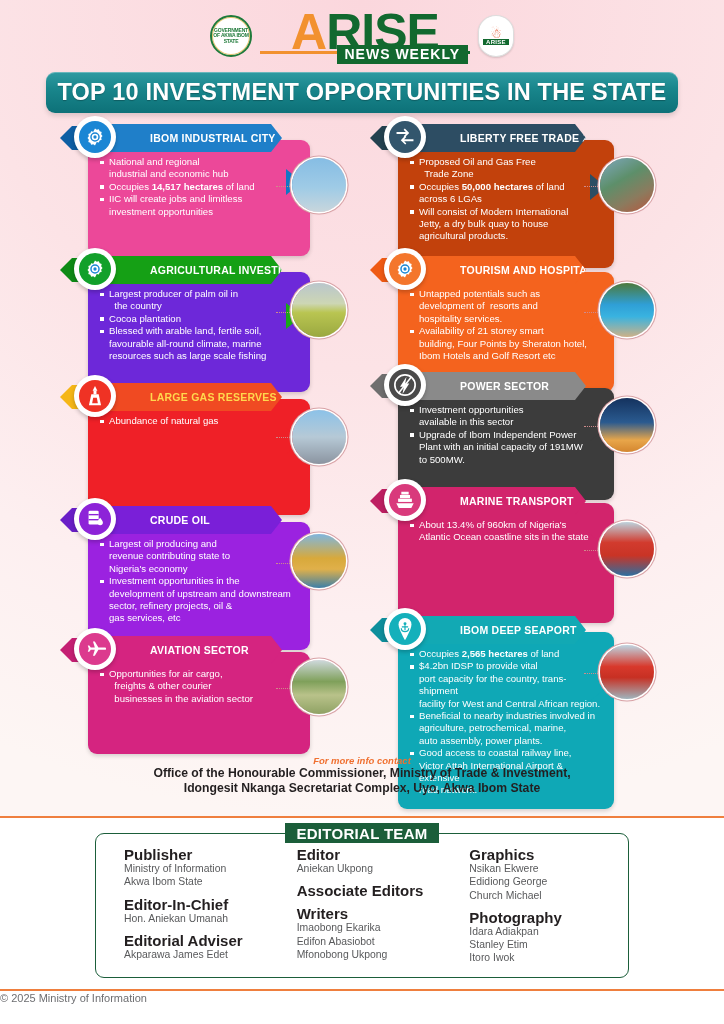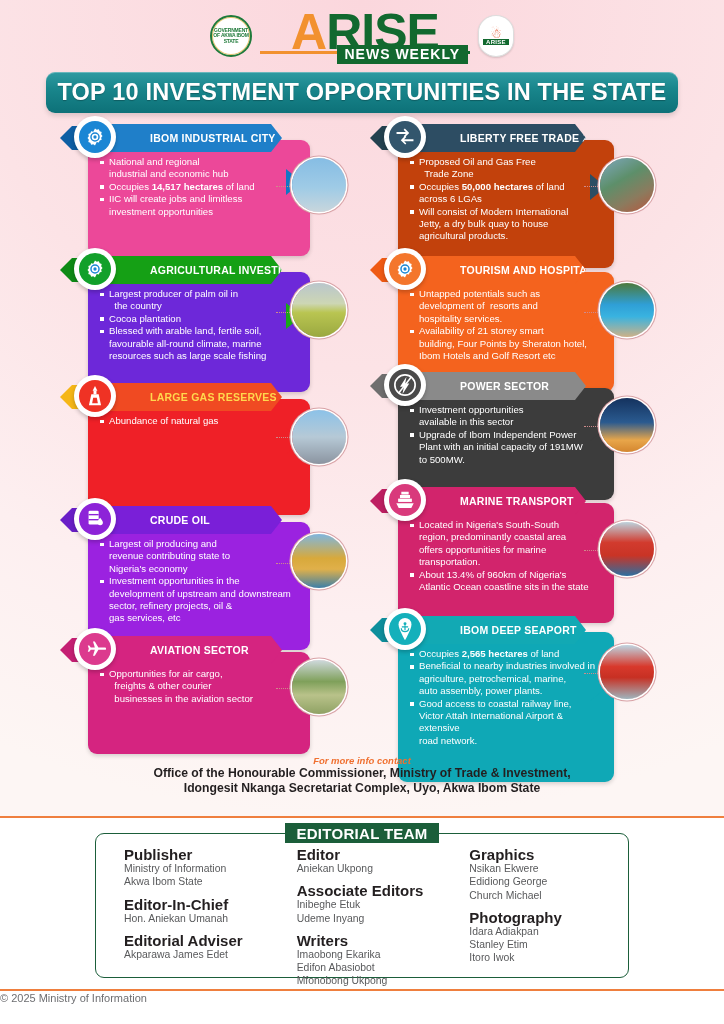--- a/index.html
+++ b/index.html
@@ -345,21 +345,20 @@
       <div class="callout" style="left:226px;top:56px;background:#9b22e0"></div>
     </div>
     <div class="dots" style="left: 276px; top: 563px; width: 18px;"></div>
     <div class="thumb" style="left: 292px; top: 534px;">
       <i style="background:linear-gradient(180deg,#7fb6de 0%,#d8a93b 45%,#e0b04a 65%,#3c7fa8 100%)"></i>
     </div>
     <div class="card" style="left: 370px; top: 481px; width: 234px;">
       <div class="tab-arrow" style="background:#be1f62"></div>
       <div class="body-box" style="width:194px;min-height:92px;background:#d2246c">
         <ul>
-          <li>Located in Nigeria's South-South<br>region, predominantly coastal area<br>offers opportunities for marine<br>transportation.</li>
           <li>About 13.4% of 960km of Nigeria's<br>Atlantic Ocean coastline sits in the state</li>
         </ul>
       </div>
       <div class="header-bar" style="width:188px;background:#d2246c">
         <span class="htxt" style="color:#ffffff">MARINE TRANSPORT</span>
       </div>
       <div class="icon-badge">
         <span class="ring" style="background:#d93a7c">
           <svg width="22" height="22" viewBox="0 0 24 24">
             <rect x="8" y="3" width="8" height="3" fill="#fff"></rect>
@@ -396,20 +395,21 @@
     </div>
     <div class="dots" style="left: 276px; top: 688px; width: 18px;"></div>
     <div class="thumb" style="left: 292px; top: 660px;">
       <i style="background:linear-gradient(180deg,#cfd9dd 0%,#7fa05a 40%,#b9c28a 65%,#8fa264 100%)"></i>
     </div>
     <div class="card" style="left: 370px; top: 610px; width: 234px;">
       <div class="tab-arrow" style="background:#0e8f9c"></div>
       <div class="body-box" style="width:194px;min-height:122px;background:#0fa8b6">
         <ul>
           <li>Occupies <b>2,565 hectares</b> of land</li>
+          <li>$4.2bn IDSP to provide vital<br>port capacity for the country, trans-shipment<br>facility for West and Central African region.</li>
           <li>Beneficial to nearby industries involved in<br>agriculture, petrochemical, marine,<br>auto assembly, power plants.</li>
           <li>Good access to coastal railway line,<br>Victor Attah International Airport &amp; extensive<br>road network.</li>
         </ul>
       </div>
       <div class="header-bar" style="width:188px;background:#12a9b4">
         <span class="htxt" style="color:#ffffff">IBOM DEEP SEAPORT</span>
       </div>
       <div class="icon-badge">
         <span class="ring" style="background:#14b0bb">
           <svg width="20" height="24" viewBox="0 0 20 26">
@@ -450,21 +450,20 @@
         <div class="val">Akparawa James Edet</div>
       </div>
     </div>
     <div class="ed-col c2">
       <div class="ed-grp">
         <div class="lab">Editor</div>
         <div class="val">Aniekan Ukpong</div>
       </div>
       <div class="ed-grp">
         <div class="lab">Associate Editors</div>
-        <div class="val">Inibeghe Etuk<br>Udeme Inyang</div>
       </div>
       <div class="ed-grp">
         <div class="lab">Writers</div>
         <div class="val">Imaobong Ekarika<br>Edifon Abasiobot<br>Mfonobong Ukpong</div>
       </div>
     </div>
     <div class="ed-col c3">
       <div class="ed-grp">
         <div class="lab">Graphics</div>
         <div class="val">Nsikan Ekwere<br>Edidiong George<br>Church Michael</div>

